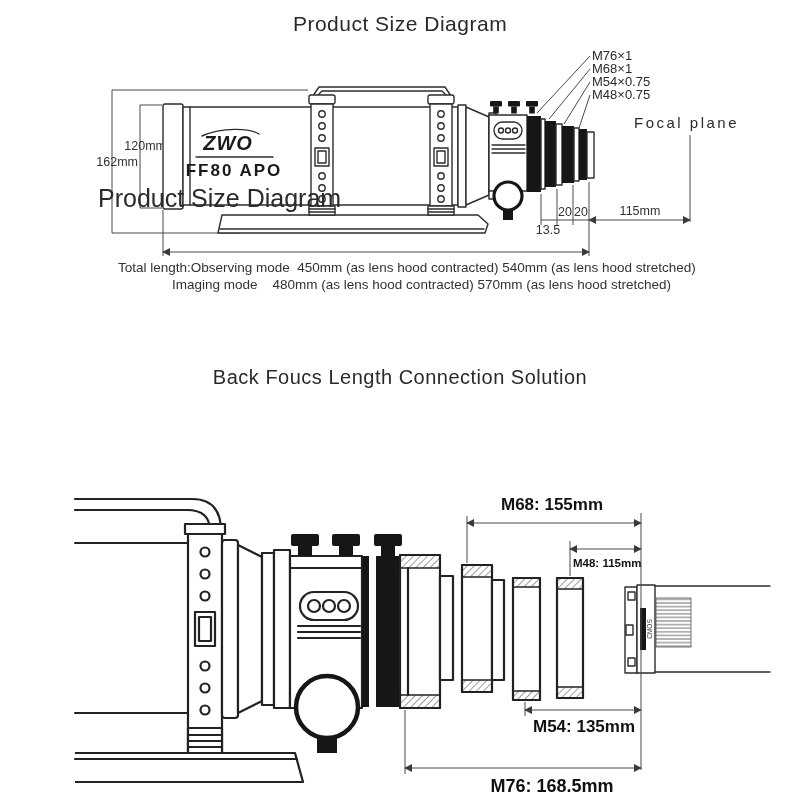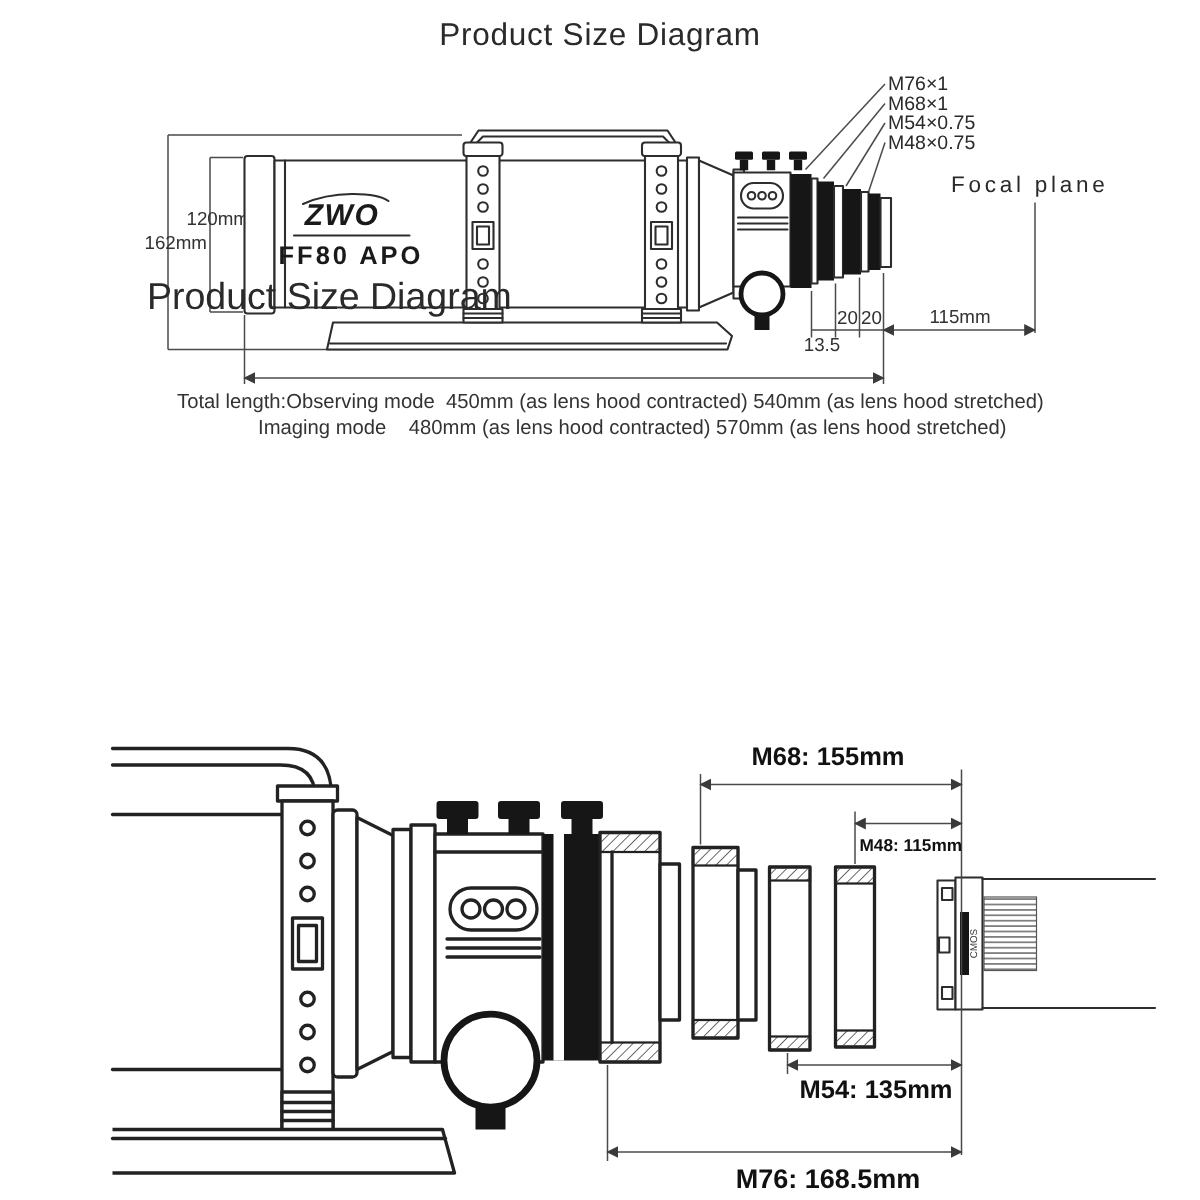--- a/index.html
+++ b/index.html
@@ -32,20 +32,21 @@
 </style>
 </head>
 <body>
 
 <div class="page">
 
   <div class="h-title" id="title-top">Product Size Diagram</div>
 
   <div class="watermark">Product Size Diagram</div>
 
+  <div class="h-title" id="title-bottom">Back Foucs Length Connection Solution</div>
 
   <svg width="800" height="800" viewBox="0 0 800 800">
     <defs>
       <marker id="arr" viewBox="0 0 10 10" refX="9" refY="5" markerWidth="8" markerHeight="8" orient="auto-start-reverse">
         <path d="M0,0 L10,5 L0,10 z" fill="#3a3a3a"></path>
       </marker>
       <pattern id="hatch" width="5" height="5" patternUnits="userSpaceOnUse" patternTransform="rotate(45)">
         <line x1="0" y1="0" x2="0" y2="5" stroke="#4a4a4a" stroke-width="1.1"></line>
       </pattern>
       <pattern id="fins" width="4" height="3.6" patternUnits="userSpaceOnUse">

